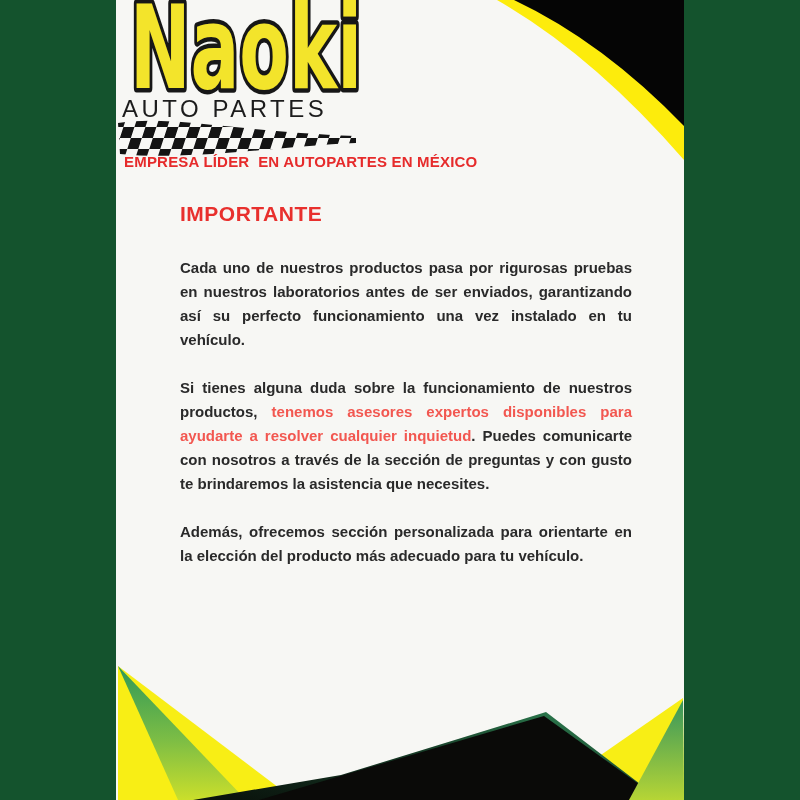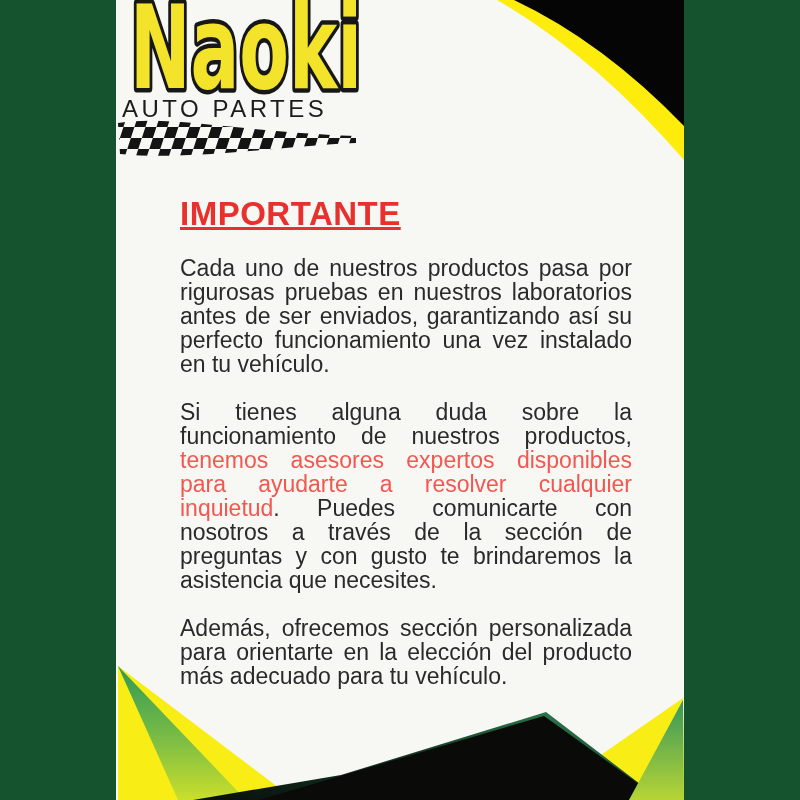--- a/index.html
+++ b/index.html
@@ -8,23 +8,23 @@
   .canvas{position:absolute;left:116px;top:0;width:568px;height:800px;background:#f7f7f4;}
   .deco-svg{position:absolute;left:0;top:0;width:568px;height:800px;display:block;}
   .logo-block{position:absolute;left:0;top:0;width:470px;height:180px;}
   .brand-svg{position:absolute;left:6px;top:0;width:256px;height:100px;overflow:visible;}
   .brand-sub{position:absolute;left:6px;top:95px;font-size:24px;letter-spacing:3.5px;
              color:#1c1c1c;font-weight:400;white-space:pre;}
   .flag-svg{position:absolute;left:0;top:116px;width:250px;height:44px;}
   .tagline{position:absolute;left:8px;top:153px;font-size:15px;font-weight:700;
            color:#e62b2b;letter-spacing:0.2px;white-space:pre;}
   .content{position:absolute;left:64px;top:196px;width:452px;}
-  .content h1{margin:0 0 24px 0;font-size:33px;line-height:36px;font-weight:800;
-              color:#e8302d;letter-spacing:0.5px;text-decoration:underline;}
-  .content p{margin:0 0 24px 0;font-size:23px;line-height:24px;font-weight:400;
+  .content h1{margin:0 0 24px 0;font-size:21px;line-height:36px;font-weight:800;
+              color:#e8302d;letter-spacing:0.5px;}
+  .content p{margin:0 0 24px 0;font-size:15px;line-height:24px;font-weight:700;
              color:#2a2a2a;text-align:justify;}
   .hl{color:#f25750;}
 </style>
 </head>
 <body>
 
 <div class="stage">
   <div class="canvas">
 
     <svg class="deco-svg" viewBox="0 0 568 800" aria-hidden="true">
@@ -65,20 +65,21 @@
       <div class="brand-sub">AUTO PARTES</div>
       <svg class="flag-svg" viewBox="0 0 250 44" aria-hidden="true">
         <defs>
           <pattern id="chk" patternUnits="userSpaceOnUse" width="22" height="22" patternTransform="skewX(-18)">
             <rect x="0" y="0" width="11" height="11" fill="#141414"></rect>
             <rect x="11" y="11" width="11" height="11" fill="#141414"></rect>
           </pattern>
         </defs>
         <path d="M2,7 C 55,-1 115,15 240,20 L 240,27 C 165,30 72,45 4,38 Z" fill="url(#chk)"></path>
       </svg>
+      <div class="tagline">EMPRESA LÍDER  EN AUTOPARTES EN MÉXICO</div>
     </div>
 
     <div class="content">
       <h1>IMPORTANTE</h1>
       <p>Cada uno de nuestros productos pasa por rigurosas pruebas en nuestros laboratorios antes de ser enviados, garantizando así su perfecto funcionamiento una vez instalado en tu vehículo.</p>
       <p><span>Si tienes alguna duda sobre la funcionamiento de nuestros productos, </span><span class="hl">tenemos asesores expertos disponibles para ayudarte a resolver cualquier inquietud</span><span>. Puedes comunicarte con nosotros a través de la sección de preguntas y con gusto te brindaremos la asistencia que necesites.</span></p>
       <p>Además, ofrecemos sección personalizada para orientarte en la elección del producto más adecuado para tu vehículo.</p>
     </div>
 
   </div>

